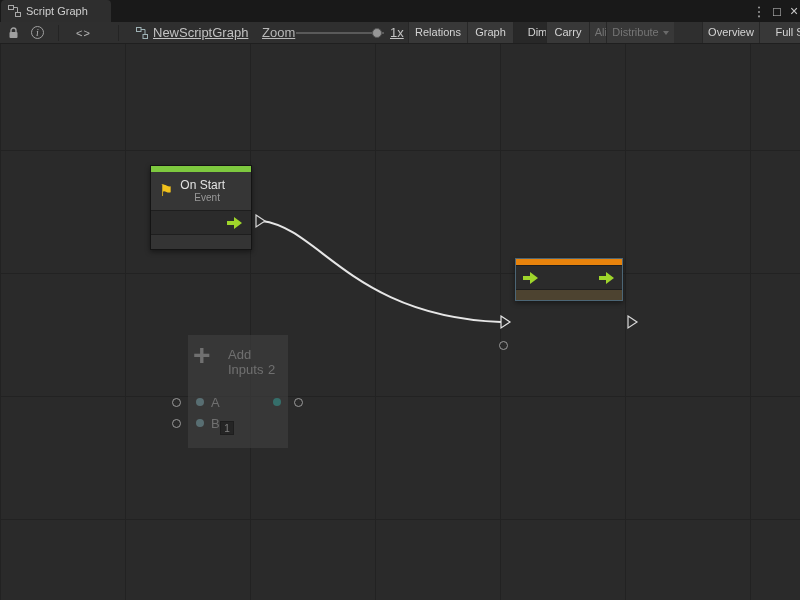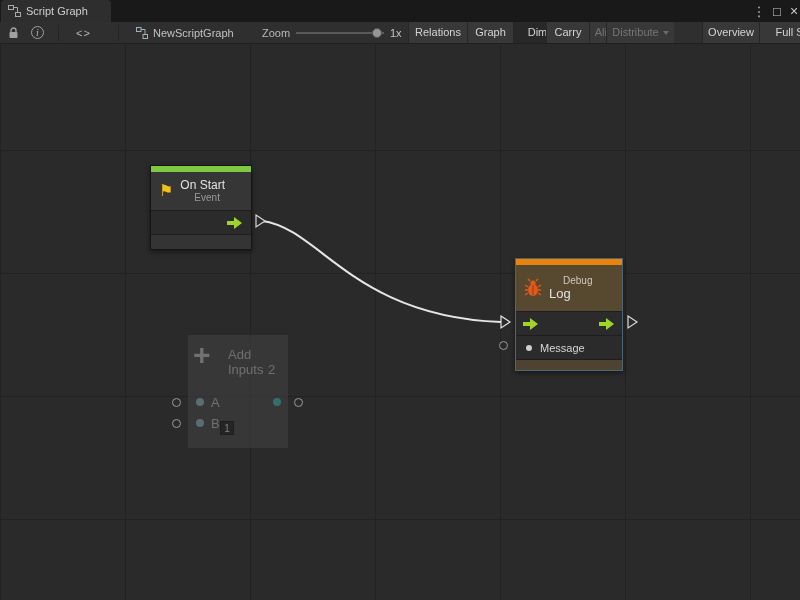--- a/index.html
+++ b/index.html
@@ -12,21 +12,21 @@
   #tab { position:absolute; top:0; left:1px; width:110px; height:22px; background:#2e2e2e;
          border-radius:4px 4px 0 0; display:flex; align-items:center; gap:5px; padding-left:7px;
          color:#cfcfcf; font-size:11px; }
   .winbtn { position:absolute; top:0; height:22px; width:18px; color:#c8c8c8; font-size:13px;
             display:flex; align-items:center; justify-content:center; cursor:default; }
 
   
   #toolbar { position:absolute; top:22px; left:0; width:800px; height:22px; background:#2f2f2f;
              border-bottom:1px solid #1f1f1f; overflow:hidden; }
   .tbicon { color:#b5b5b5; font-size:10px; display:flex; align-items:center; justify-content:center; }
-  .tbtext { color:#c2c2c2; font-size:11px; line-height:22px; white-space:nowrap; }
+  .tbtext { color:#c2c2c2; font-size:13px; line-height:22px; white-space:nowrap;text-decoration:underline; }
   .tbbtn { position:absolute; top:0; height:22px; line-height:21px; text-align:center;
            background:#383838; color:#d4d4d4; font-size:11px; border-left:1px solid #272727;
            white-space:nowrap; }
   .tbbtn.pressed { background:#282828; }
   .tbbtn.disabled { color:#757575; }
   .caret { display:inline-block; width:0; height:0; border-left:3px solid transparent;
            border-right:3px solid transparent; border-top:4px solid #9a9a9a; margin-left:4px;
            vertical-align:middle; }
   .tbbtn.disabled .caret { border-top-color:#6a6a6a; }
   #zoom-track { position:absolute; top:10px; left:296px; width:88px; height:2px; background:#5a5a5a; }
@@ -148,44 +148,27 @@
     <div class="prow">
       <svg class="flow-arrow" width="16" height="12" viewBox="0 0 16 12">
         <path d="M0 4 h7 v-4 l8 6 -8 6 v-4 h-7 z" fill="#9fd52b"></path>
       </svg>
     </div>
     <div class="nfooter"></div>
   </div>
 
   <div class="node" id="node-debug">
     <div class="accent"></div>
-    <div class="nheader">
-      <svg width="18" height="20" viewBox="0 0 18 20">
-        <path d="M6 3 L4 1 M12 3 L14 1" stroke="#e25a17" stroke-width="1.4" fill="none"></path>
-        <circle cx="9" cy="5" r="2.6" fill="#e25a17"></circle>
-        <ellipse cx="9" cy="12" rx="5" ry="6" fill="#e25a17"></ellipse>
-        <path d="M4 9 L1 7 M4 12 L1 12 M4 15 L1 17 M14 9 L17 7 M14 12 L17 12 M14 15 L17 17" stroke="#e25a17" stroke-width="1.3"></path>
-        <path d="M9 7 V17" stroke="#8a3a0e" stroke-width="1"></path>
-      </svg>
-      <span>
-        <div class="nsub" style="color:#cfc8b8">Debug</div>
-        <div class="ntitle" style="font-size:13px">Log</div>
-      </span>
-    </div>
     <div class="prow prow1">
       <svg class="flow-arrow" width="16" height="12" viewBox="0 0 16 12">
         <path d="M0 4 h7 v-4 l8 6 -8 6 v-4 h-7 z" fill="#9fd52b"></path>
       </svg>
       <svg class="flow-arrow" width="16" height="12" viewBox="0 0 16 12">
         <path d="M0 4 h7 v-4 l8 6 -8 6 v-4 h-7 z" fill="#9fd52b"></path>
       </svg>
-    </div>
-    <div class="prow prow2">
-      <span class="valdot" style="width:6px;height:6px"></span>
-      <span class="plabel">Message</span>
     </div>
     <div class="nfooter"></div>
   </div>
 
   <div id="node-ghost">
     <div class="plus">+</div>
     <div class="gtext" style="left:40px; top:12px">Add</div>
     <div class="gtext" style="left:40px; top:27px">Inputs</div>
     <div class="gtext" style="left:80px; top:27px">2</div>
     <div class="gdot" style="left:8px; top:63px"></div>

